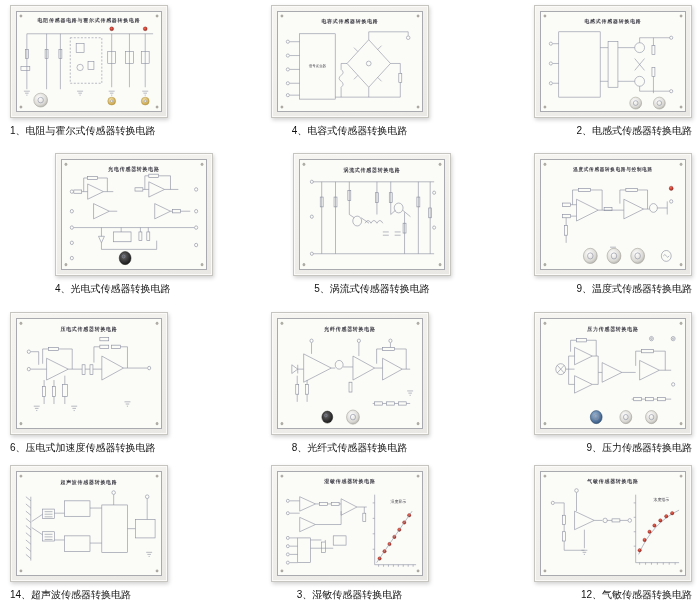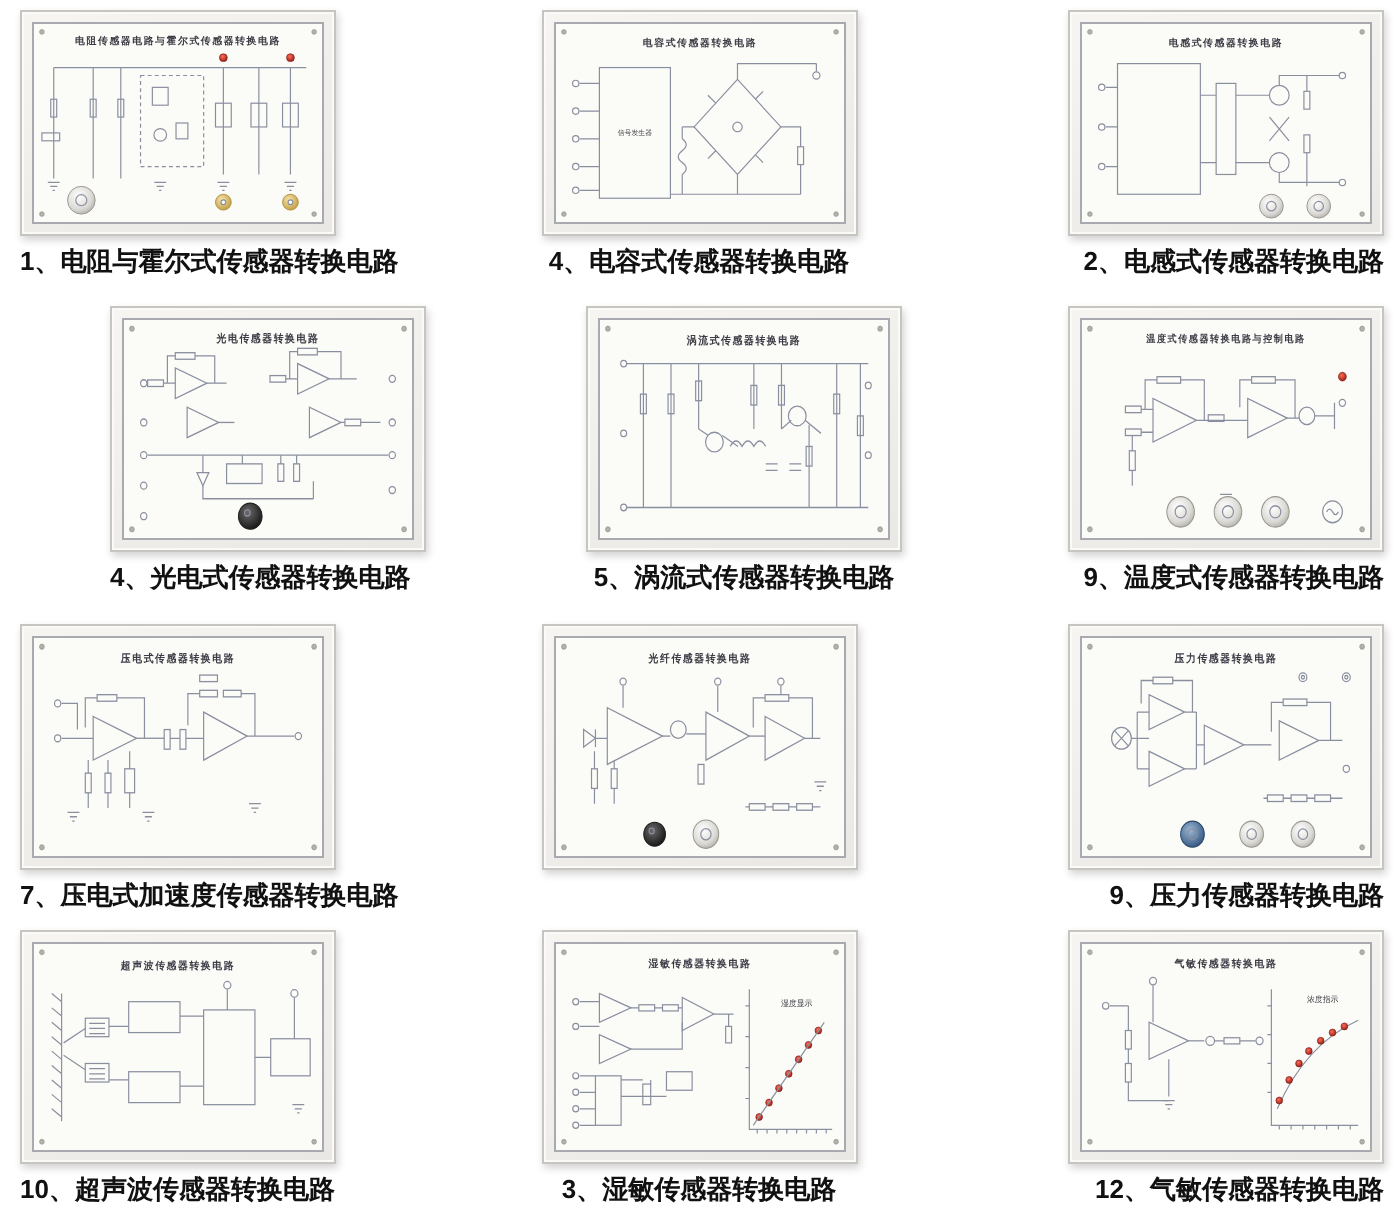--- a/index.html
+++ b/index.html
@@ -26,21 +26,21 @@
   .schem text{stroke:none;fill:#3c3c46;}
   .schem .ttl{font-weight:bold;letter-spacing:.8px;}
   .schem .scr{fill:#b3b1a9;stroke:#8d8b83;stroke-width:.3;}
   .schem .tm{fill:#fdfdfa;}
   .schem .led{fill:url(#ledG);stroke:#7a1512;stroke-width:.3;}
   .schem .knob{fill:url(#knobG);stroke:#9a988f;stroke-width:.5;}
   .schem .dknob{fill:url(#dkKnobG);stroke:#20201f;stroke-width:.5;}
   .schem .bknob{fill:url(#blKnobG);stroke:#2a4668;stroke-width:.5;}
   .schem .jack{fill:url(#jackG);stroke:#a8872c;stroke-width:.4;}
   .schem .dash{stroke-dasharray:2 1.6;}
-  .caption{margin-top:5px;font-size:13px;line-height:16px;font-weight:bold;color:#111;white-space:nowrap;text-align:right;}
+  .caption{margin-top:5px;font-size:10px;line-height:16px;font-weight:normal;color:#111;white-space:nowrap;text-align:right;}
 </style>
 </head>
 <body>
 
 <svg width="0" height="0" style="position:absolute">
   <defs>
     <radialGradient id="knobG" cx="40%" cy="35%" r="75%">
       <stop offset="0" stop-color="#ffffff"></stop>
         <stop offset=".65" stop-color="#dbd9d4"></stop>
         <stop offset="1" stop-color="#a8a6a0"></stop>
@@ -318,21 +318,21 @@
           <polygon points="86,34 86,56 108,45"></polygon>
           <rect x="84" y="24" width="9" height="3"></rect>
             <rect x="96" y="24" width="9" height="3"></rect>
             <rect x="84" y="17" width="9" height="3"></rect>
           <path d="M84 25.5 H78 V40 M105 25.5 H112 V45 M108 45 H132"></path>
           <circle class="tm" cx="134" cy="45" r="1.6"></circle>
           <path d="M17 80h6M18.2 82h3.6M19.4 84h1.2 M55 80h6M56.2 82h3.6M57.4 84h1.2 M109 76h6M110.2 78h3.6M111.4 80h1.2"></path>
         </svg>
       </div>
     </div>
-    <div class="caption">7、压电式加速度传感器转换电路</div>
+    <div class="caption">6、压电式加速度传感器转换电路</div>
   </div>
 
   <div class="cell r3 c2">
     <div class="board">
       <div class="face">
         <svg class="schem" viewBox="0 0 146 100" preserveAspectRatio="none">
           <circle class="scr" cx="4" cy="4" r="1.2"></circle>
             <circle class="scr" cx="142" cy="4" r="1.2"></circle>
             <circle class="scr" cx="4" cy="96" r="1.2"></circle>
             <circle class="scr" cx="142" cy="96" r="1.2"></circle>
@@ -360,20 +360,21 @@
             <circle class="tm" cx="82" cy="20" r="1.6"></circle>
             <circle class="tm" cx="114" cy="20" r="1.6"></circle>
           <path d="M34 22 V32 M82 22 V34 M114 22 V26 M131 66h6M132.2 68h3.6M133.4 70h1.2"></path>
           <circle class="dknob" cx="50" cy="90" r="5.5"></circle>
             <circle cx="48.5" cy="88.5" r="1.3" fill="#6c6c6c" stroke="none"></circle>
           <circle class="knob" cx="76" cy="90" r="6.5"></circle>
             <circle cx="76" cy="90" r="2.6"></circle>
         </svg>
       </div>
     </div>
+    <div class="caption">8、光纤式传感器转换电路</div>
   </div>
 
   <div class="cell r3 c3">
     <div class="board">
       <div class="face">
         <svg class="schem" viewBox="0 0 146 100" preserveAspectRatio="none">
           <circle class="scr" cx="4" cy="4" r="1.2"></circle>
             <circle class="scr" cx="142" cy="4" r="1.2"></circle>
             <circle class="scr" cx="4" cy="96" r="1.2"></circle>
             <circle class="scr" cx="142" cy="96" r="1.2"></circle>
@@ -433,21 +434,21 @@
             <rect x="120" y="46" width="20" height="18"></rect>
           <path d="M38 40 H48 M38 66 H48 M74 35 H86 M74 69 H86 M112 55 H120"></path>
           <circle class="tm" cx="98" cy="20" r="1.8"></circle>
             <path d="M98 22 V32"></path>
           <circle class="tm" cx="132" cy="24" r="1.8"></circle>
             <path d="M132 26 V46"></path>
           <path d="M131 78h6M132.2 80h3.6M133.4 82h1.2"></path>
         </svg>
       </div>
     </div>
-    <div class="caption">10、超声波传感器转换电路</div>
+    <div class="caption">14、超声波传感器转换电路</div>
   </div>
 
   <div class="cell r4 c2">
     <div class="board">
       <div class="face">
         <svg class="schem" viewBox="0 0 146 100" preserveAspectRatio="none">
           <circle class="scr" cx="4" cy="4" r="1.2"></circle>
             <circle class="scr" cx="142" cy="4" r="1.2"></circle>
             <circle class="scr" cx="4" cy="96" r="1.2"></circle>
             <circle class="scr" cx="142" cy="96" r="1.2"></circle>

